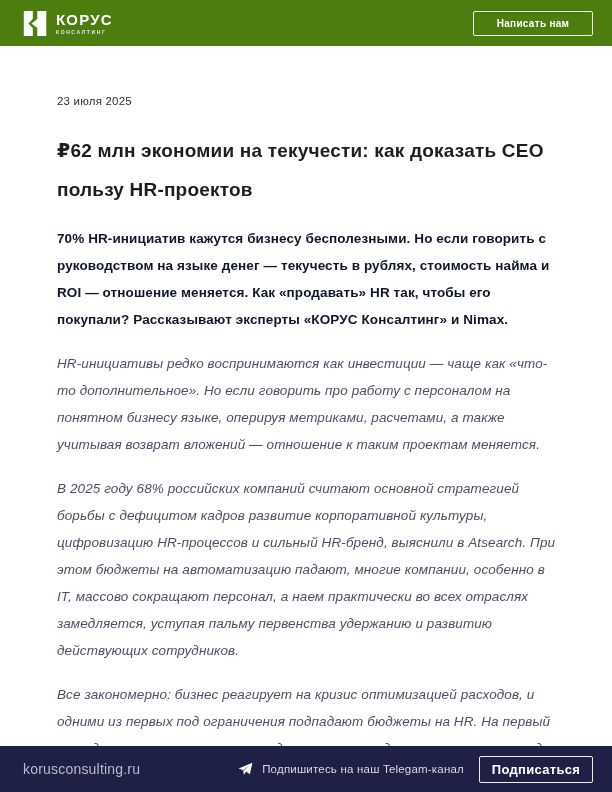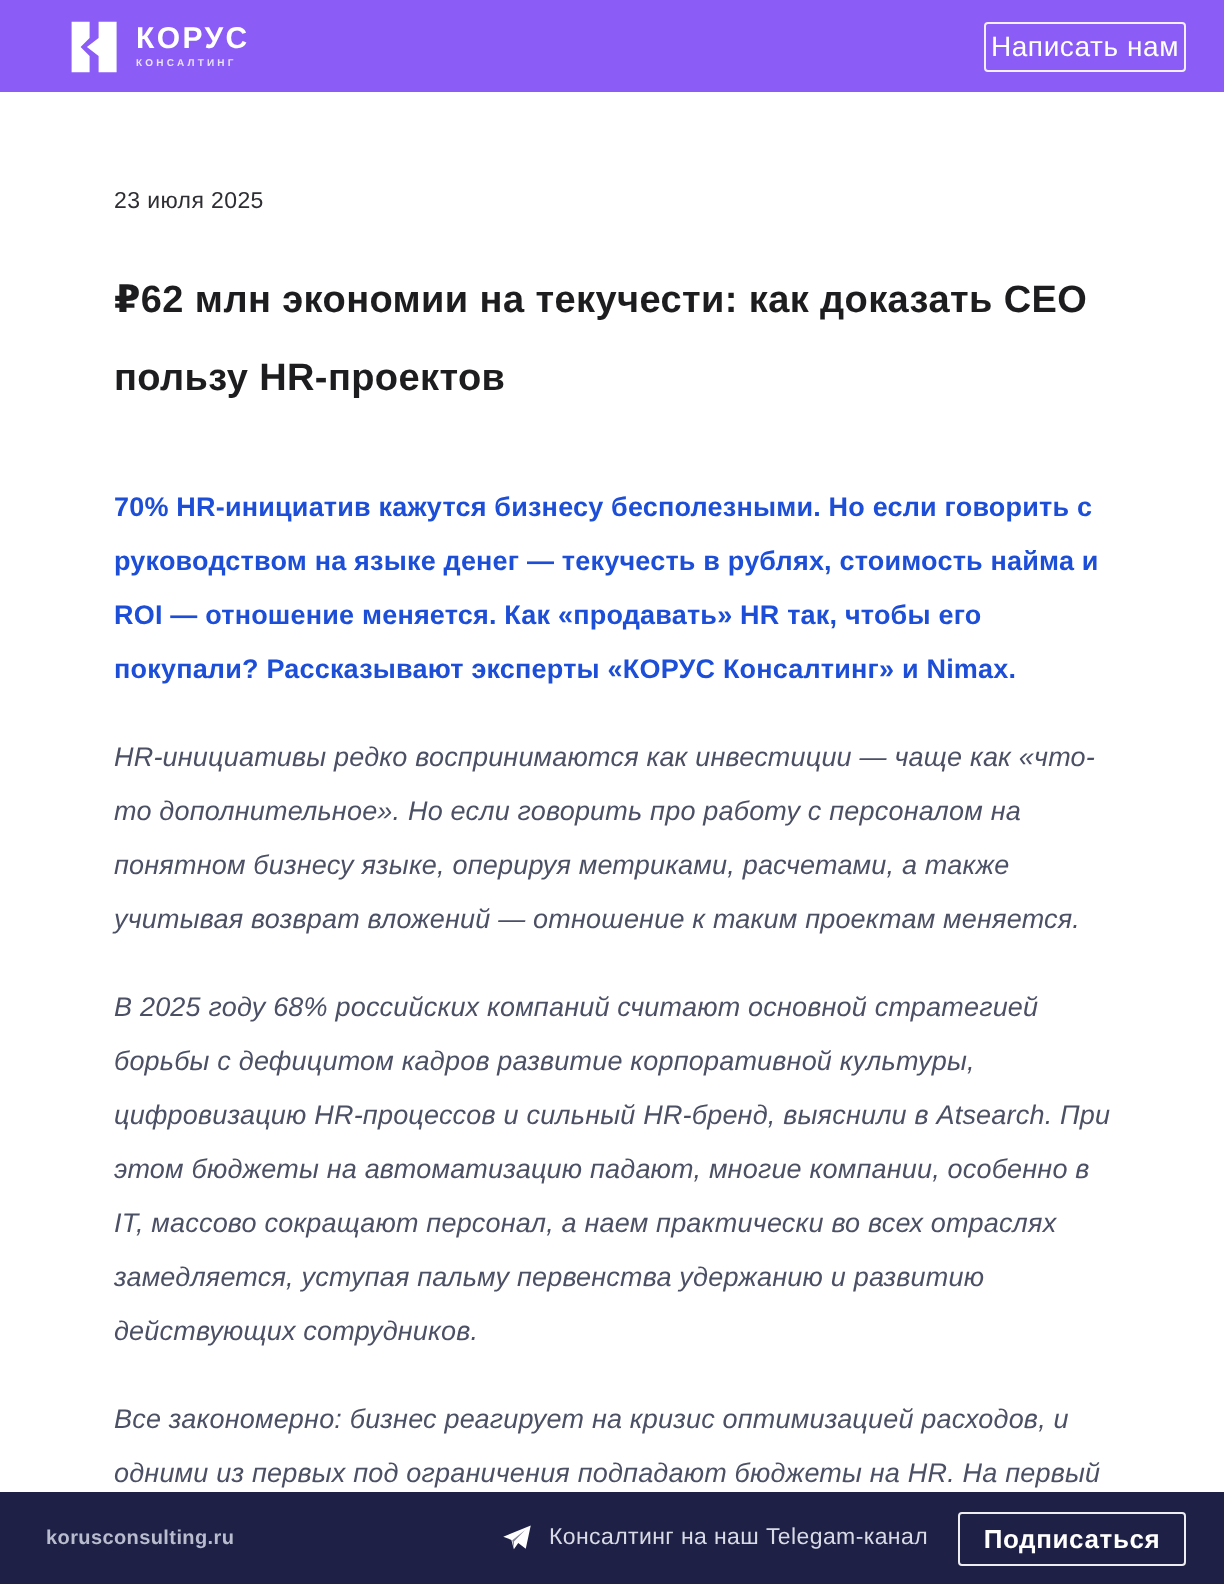--- a/index.html
+++ b/index.html
@@ -12,25 +12,25 @@
     height: 792px;
     background: #ffffff;
     overflow: hidden;
   }
 
   
   .header {
     position: absolute;
     top: 0; left: 0; right: 0;
     height: 46px;
-    background: #8b5cf6;
+    background: #4d7c0f;
     display: flex;
     align-items: center;
     justify-content: space-between;
-    padding: 0 19px 0 34px;
+    padding: 0 19px 0 22px;
   }
   .logo { display: flex; align-items: center; gap: 7px; }
   .logo-mark { width: 27px; height: 27px; display: block; }
   .logo-text { display: flex; flex-direction: column; justify-content: center; }
   .logo-title {
     color: #ffffff;
     font-size: 15px;
     font-weight: 700;
     letter-spacing: 1.2px;
     line-height: 15px;
@@ -41,25 +41,25 @@
     font-weight: 600;
     letter-spacing: 1.6px;
     margin-top: 2px;
   }
   .header-cta {
     background: transparent;
     border: 1px solid rgba(255,255,255,0.9);
     border-radius: 2px;
     color: #ffffff;
     font-family: "Liberation Sans", sans-serif;
-    font-size: 14px;
-    font-weight: 400;
+    font-size: 10px;
+    font-weight: 700;
     letter-spacing: 0.3px;
     padding: 0;
-    width: 101px;
+    width: 120px;
     height: 25px;
     cursor: pointer;
   }
 
   
   .content {
     position: absolute;
     top: 46px; left: 0; right: 0;
     padding: 16px 56px 0 57px;
   }
@@ -71,25 +71,25 @@
   }
   .title {
     margin-top: 24px;
     font-size: 19px;
     line-height: 39px;
     font-weight: 800;
     color: #1d1d1f;
     letter-spacing: 0.2px;
   }
   .lead {
-    margin-top: 31px;
+    margin-top: 16px;
     font-size: 13.5px;
     line-height: 27px;
     font-weight: 700;
-    color: #1d4ed8;
+    color: #0f172a;
     letter-spacing: 0.1px;
   }
   .body-paragraph {
     margin-top: 17px;
     font-size: 13.5px;
     line-height: 27px;
     font-weight: 400;
     color: #4c5065;
     letter-spacing: 0.1px;
     font-style: italic;
@@ -101,25 +101,24 @@
     position: absolute;
     left: 0; right: 0; bottom: 0;
     height: 46px;
     background: #1e2145;
     display: flex;
     align-items: center;
     padding: 0 19px 0 23px;
   }
   .footer-site {
     color: #b9bcce;
-    font-size: 10px;
+    font-size: 14px;
     letter-spacing: 0.2px;
     text-decoration: none;
     cursor: pointer;
-    font-weight: bold;
   }
   .footer-telegram {
     margin-left: auto;
     display: flex;
     align-items: center;
     gap: 9px;
     cursor: pointer;
   }
   .tg-icon { width: 15px; height: 14px; display: block; }
   .footer-telegram-text {
@@ -171,18 +170,18 @@
     <p class="body-paragraph">Все закономерно: бизнес реагирует на кризис оптимизацией расходов, и одними из первых под ограничения подпадают бюджеты на HR. На первый взгляд логично — согласно исследованиям руководители считают, что до 70%</p>
   </div>
 
   <div class="footer">
     <a class="footer-site">korusconsulting.ru</a>
     <div class="footer-telegram">
       <svg class="tg-icon" viewBox="0 0 24 22" xmlns="http://www.w3.org/2000/svg" aria-hidden="true">
         <path fill="#ffffff" d="M23 1 L1 10 L7.5 12.5 L9.5 20 L13 15 L19 19.5 Z"></path>
         <path fill="#1e2145" d="M8.2 12.7 L18.5 4.5 L9.6 13.8 L9.5 19 Z" opacity="0.55"></path>
       </svg>
-      <span class="footer-telegram-text">Консалтинг на наш Telegam-канал</span>
+      <span class="footer-telegram-text">Подпишитесь на наш Telegam-канал</span>
     </div>
     <button class="footer-subscribe">Подписаться</button>
   </div>
 
 </div>
 
 </body></html>

